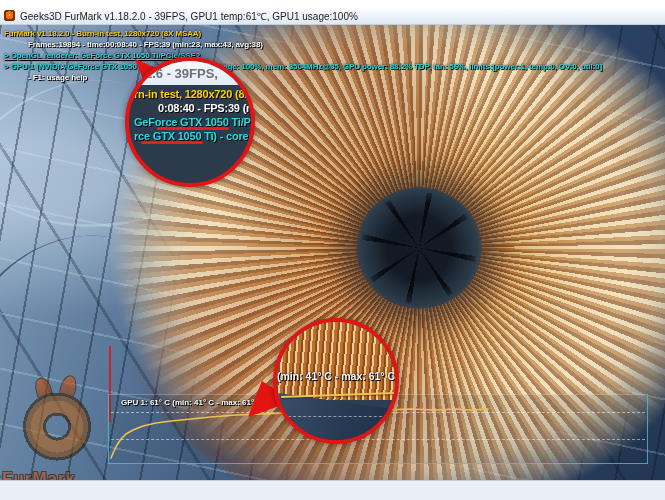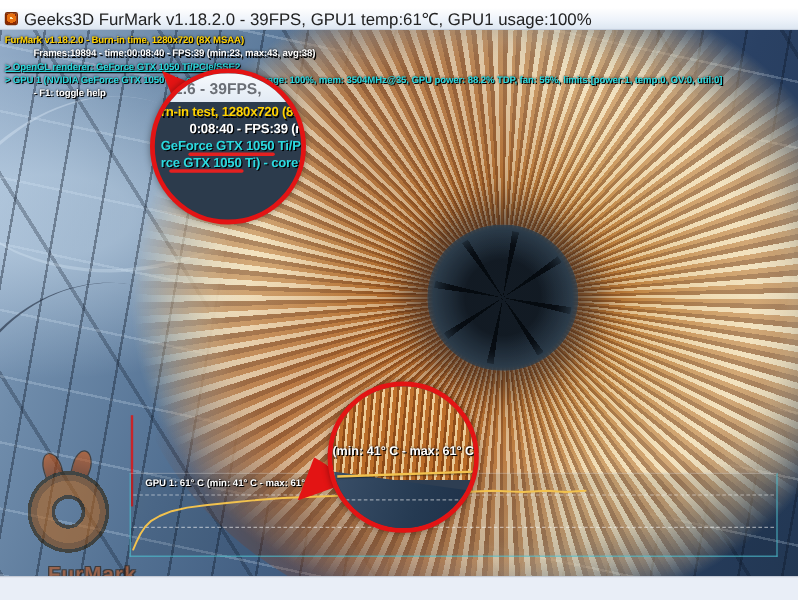--- a/index.html
+++ b/index.html
@@ -8,21 +8,21 @@
   #stage { position:relative; width:665px; height:500px; background:#ffffff; }
 
   
   .top-strip { position:absolute; left:0; top:0; width:665px; height:7px; background:#ffffff; }
   .titlebar { position:absolute; left:0; top:7px; width:665px; height:18px;
     background:linear-gradient(#fefefe, #eef3fa 55%, #dde7f2);
     border-bottom:1px solid #c3cedd; display:flex; align-items:center; }
   .app-icon { width:11px; height:11px; margin:0 5px 0 4px; border-radius:2px;
     background:radial-gradient(circle at 50% 45%, #ffe9b0 0 1px, #e8700f 1px 4px, #8e2a00 4px 6px);
     border:1px solid #7a2c05; }
-  .title-text { font-size:14px; color:#222; white-space:nowrap; }
+  .title-text { font-size:10px; color:#222; white-space:nowrap; }
 
   .bottom-strip { position:absolute; left:0; top:480px; width:665px; height:20px;
     background:#e9eef7; border-top:1px solid #c6ccd8; }
 
   
   .viewport { position:absolute; left:0; top:25px; width:665px; height:455px; overflow:hidden;
     background:
       repeating-linear-gradient(100deg, rgba(12,22,38,.38) 0 2px, rgba(12,22,38,0) 2px 36px),
       repeating-linear-gradient(12deg, rgba(222,238,252,.22) 0 2px, rgba(222,238,252,0) 2px 54px),
       repeating-linear-gradient(58deg, rgba(10,20,36,.28) 0 3px, rgba(10,20,36,0) 3px 88px),
@@ -113,21 +113,21 @@
 
   
   .watermark { position:absolute; left:2px; top:356px; width:112px; height:112px; opacity:.6; }
   .wm-ring { position:absolute; left:18px; top:10px; width:74px; height:74px; border-radius:50%;
     background:radial-gradient(circle at 50% 48%, rgba(0,0,0,0) 0 11px, #33230c 11px 14px,
       #b5651d 14px 26px, #8a4a12 26px 31px, #2e2008 31px 34px, transparent 34px); }
   .wm-flame { position:absolute; width:16px; height:28px; border-radius:50% 50% 50% 0;
     background:linear-gradient(#d85a10, #7a2c06); border:1px solid #2e1804; }
   .f1 { left:34px; top:-4px; transform:rotate(-18deg); }
   .f2 { left:58px; top:-6px; transform:rotate(14deg); }
-  .wm-text { position:absolute; left:0; bottom:4px; width:100%; text-align:right;
+  .wm-text { position:absolute; left:0; bottom:4px; width:100%; text-align:left;
     font-size:17px; font-weight:bold; letter-spacing:1px; color:#c2561a;
     text-shadow:1px 1px 0 #2a1504, -1px -1px 0 #2a1504, 1px -1px 0 #2a1504, -1px 1px 0 #2a1504; }
 </style>
 </head>
 <body>
 
 <div id="stage">
 
   <div class="top-strip"></div>
 
@@ -139,25 +139,25 @@
   <div class="viewport">
 
     <div class="panel-curve1"></div>
     <div class="panel-curve2"></div>
     <div class="panel-curve3"></div>
 
     <div class="fur"></div>
     <div class="pupil"></div>
 
     <div class="osd">
-      <div class="osd-line c-yellow" style="color: rgb(255, 210, 0);">FurMark v1.18.2.0 - Burn-in time, 1280x720 (8X MSAA)</div>
+      <div class="osd-line c-yellow" style="color: rgb(255, 210, 0);">FurMark v1.18.2.0 - Burn-in test, 1280x720 (8X MSAA)</div>
       <div class="osd-line c-white" style="color: rgb(255, 255, 255);">Frames:19894 - time:00:08:40 - FPS:39 (min:23, max:43, avg:38)</div>
       <div class="osd-line c-cyan" style="color: rgb(43, 217, 223); text-decoration: underline;">&gt; OpenGL renderer: GeForce GTX 1050 Ti/PCIe/SSE2</div>
       <div class="osd-line c-cyan" style="color: rgb(43, 217, 223);">&gt; GPU 1 (NVIDIA GeForce GTX 1050 Ti) - core: 1290MHz, usage: 100%, mem: 3504MHz@35, GPU power: 88.2% TDP, fan: 56%, limits:[power:1, temp:0, OV:0, util:0]</div>
-      <div class="osd-line c-white" style="color: rgb(255, 255, 255);">- F1: toggle help</div>
+      <div class="osd-line c-white" style="color: rgb(255, 255, 255);">- F1: usage help</div>
     </div>
 
     <div class="red-vline"></div>
     <div class="graph">
       <div class="gridline g1"></div>
       <div class="gridline g2"></div>
       <svg width="540" height="70">
         <polyline points="2,63 5,56 8,50 12,44 17,39 24,35 34,31 47,28 62,26 82,24 102,22 127,20 152,19 177,18 202,17 227,16 252,15 277,15 302,14 327,15 347,14 362,15 379,14" fill="none" stroke="#f2c24e" stroke-width="1.6" stroke-linejoin="round" stroke-linecap="round"></polyline>
       </svg>
       <div class="graph-label">GPU 1: 61° C (min: 41° C - max: 61° C)</div>

